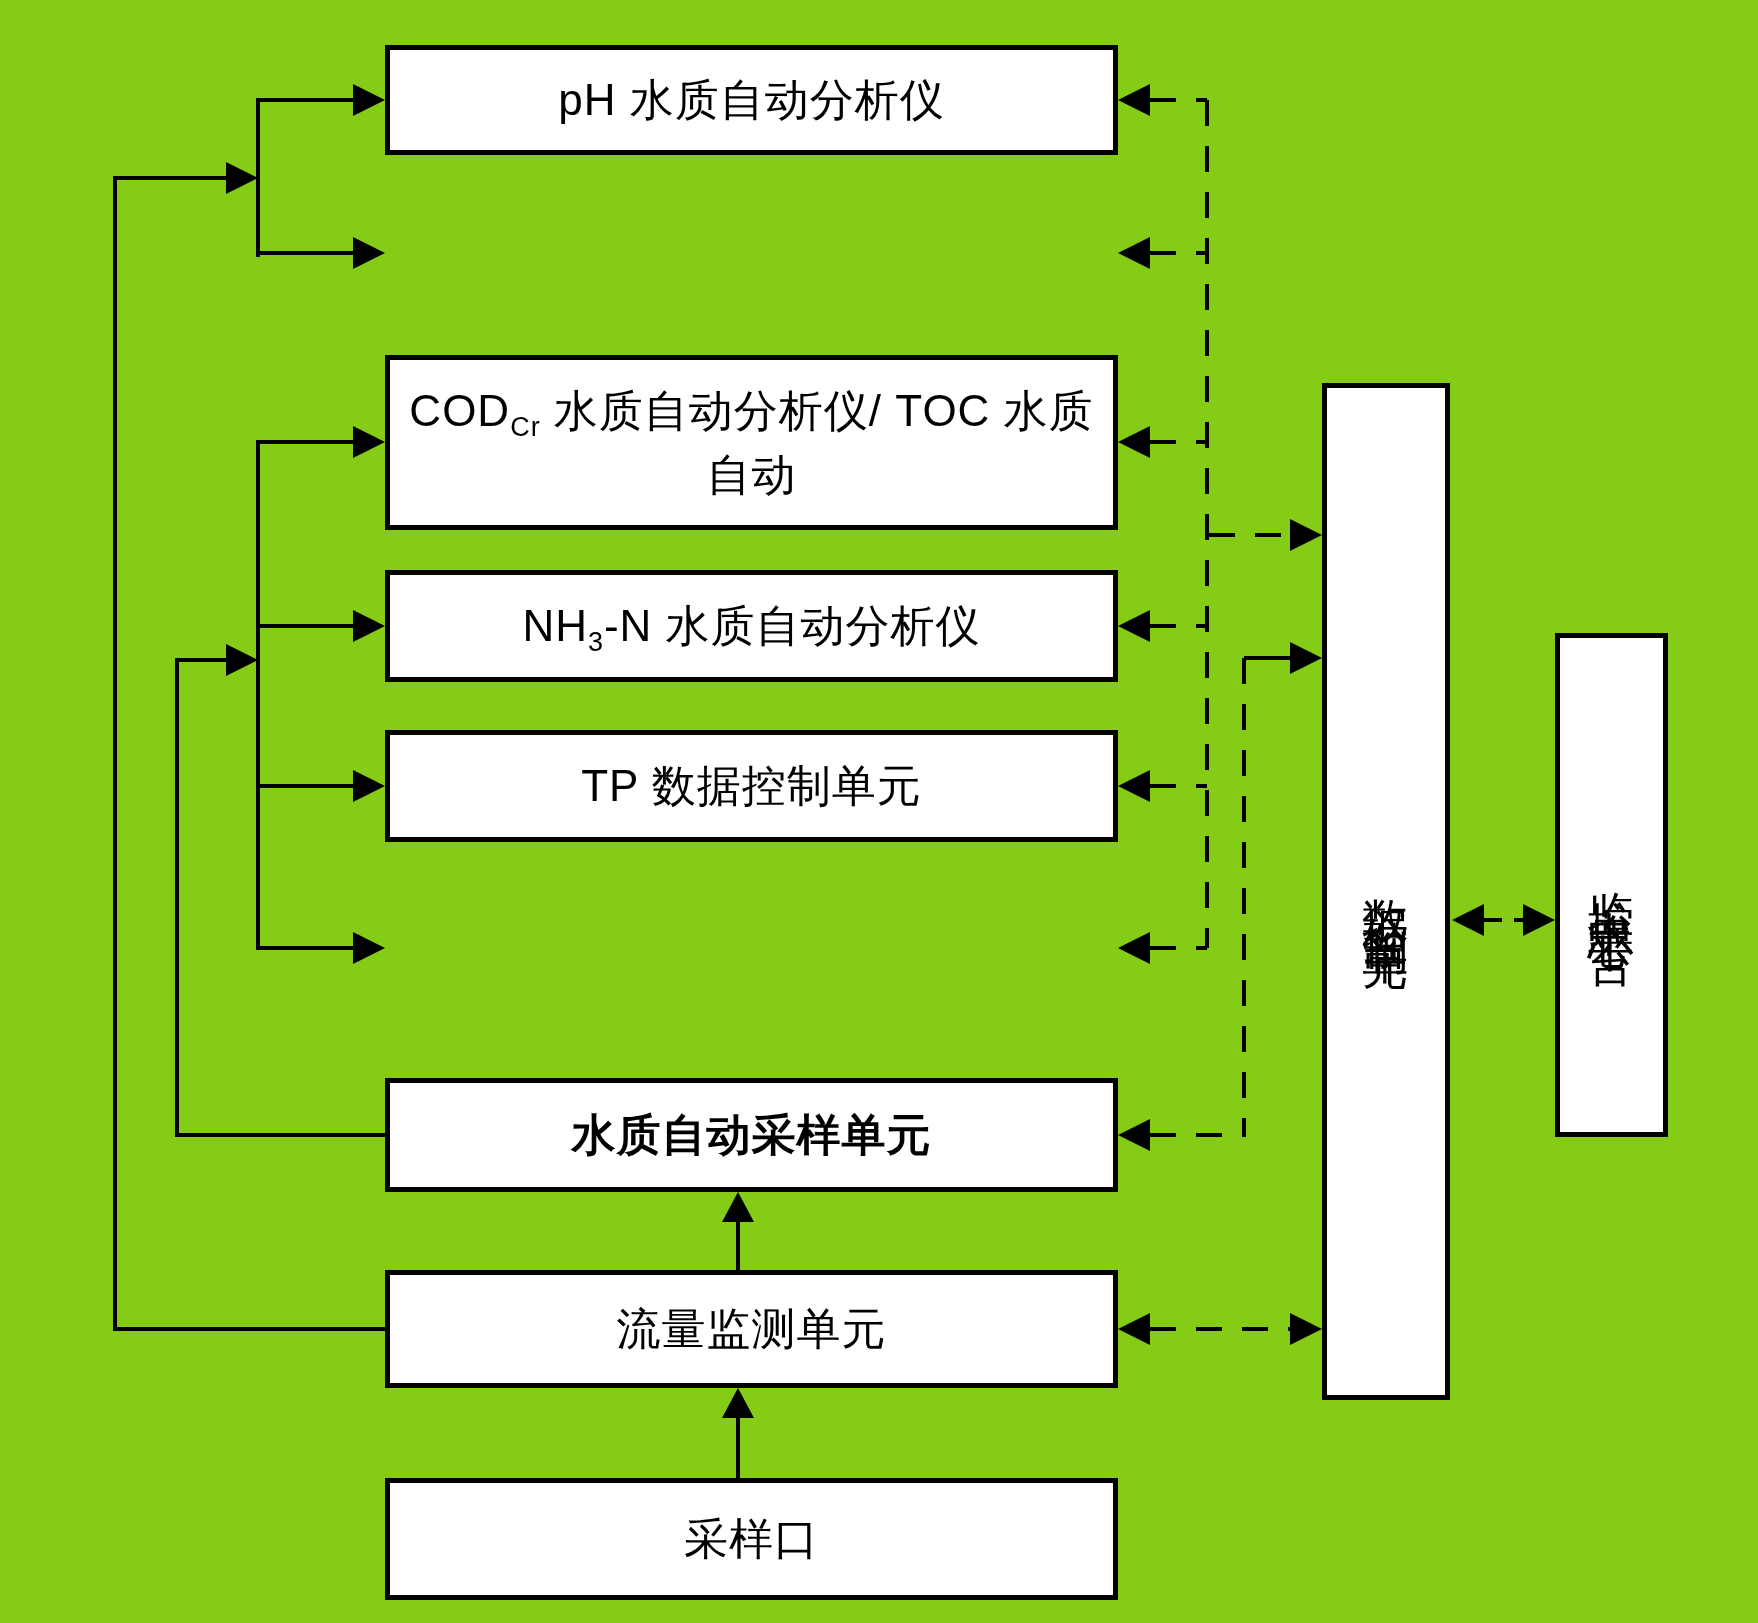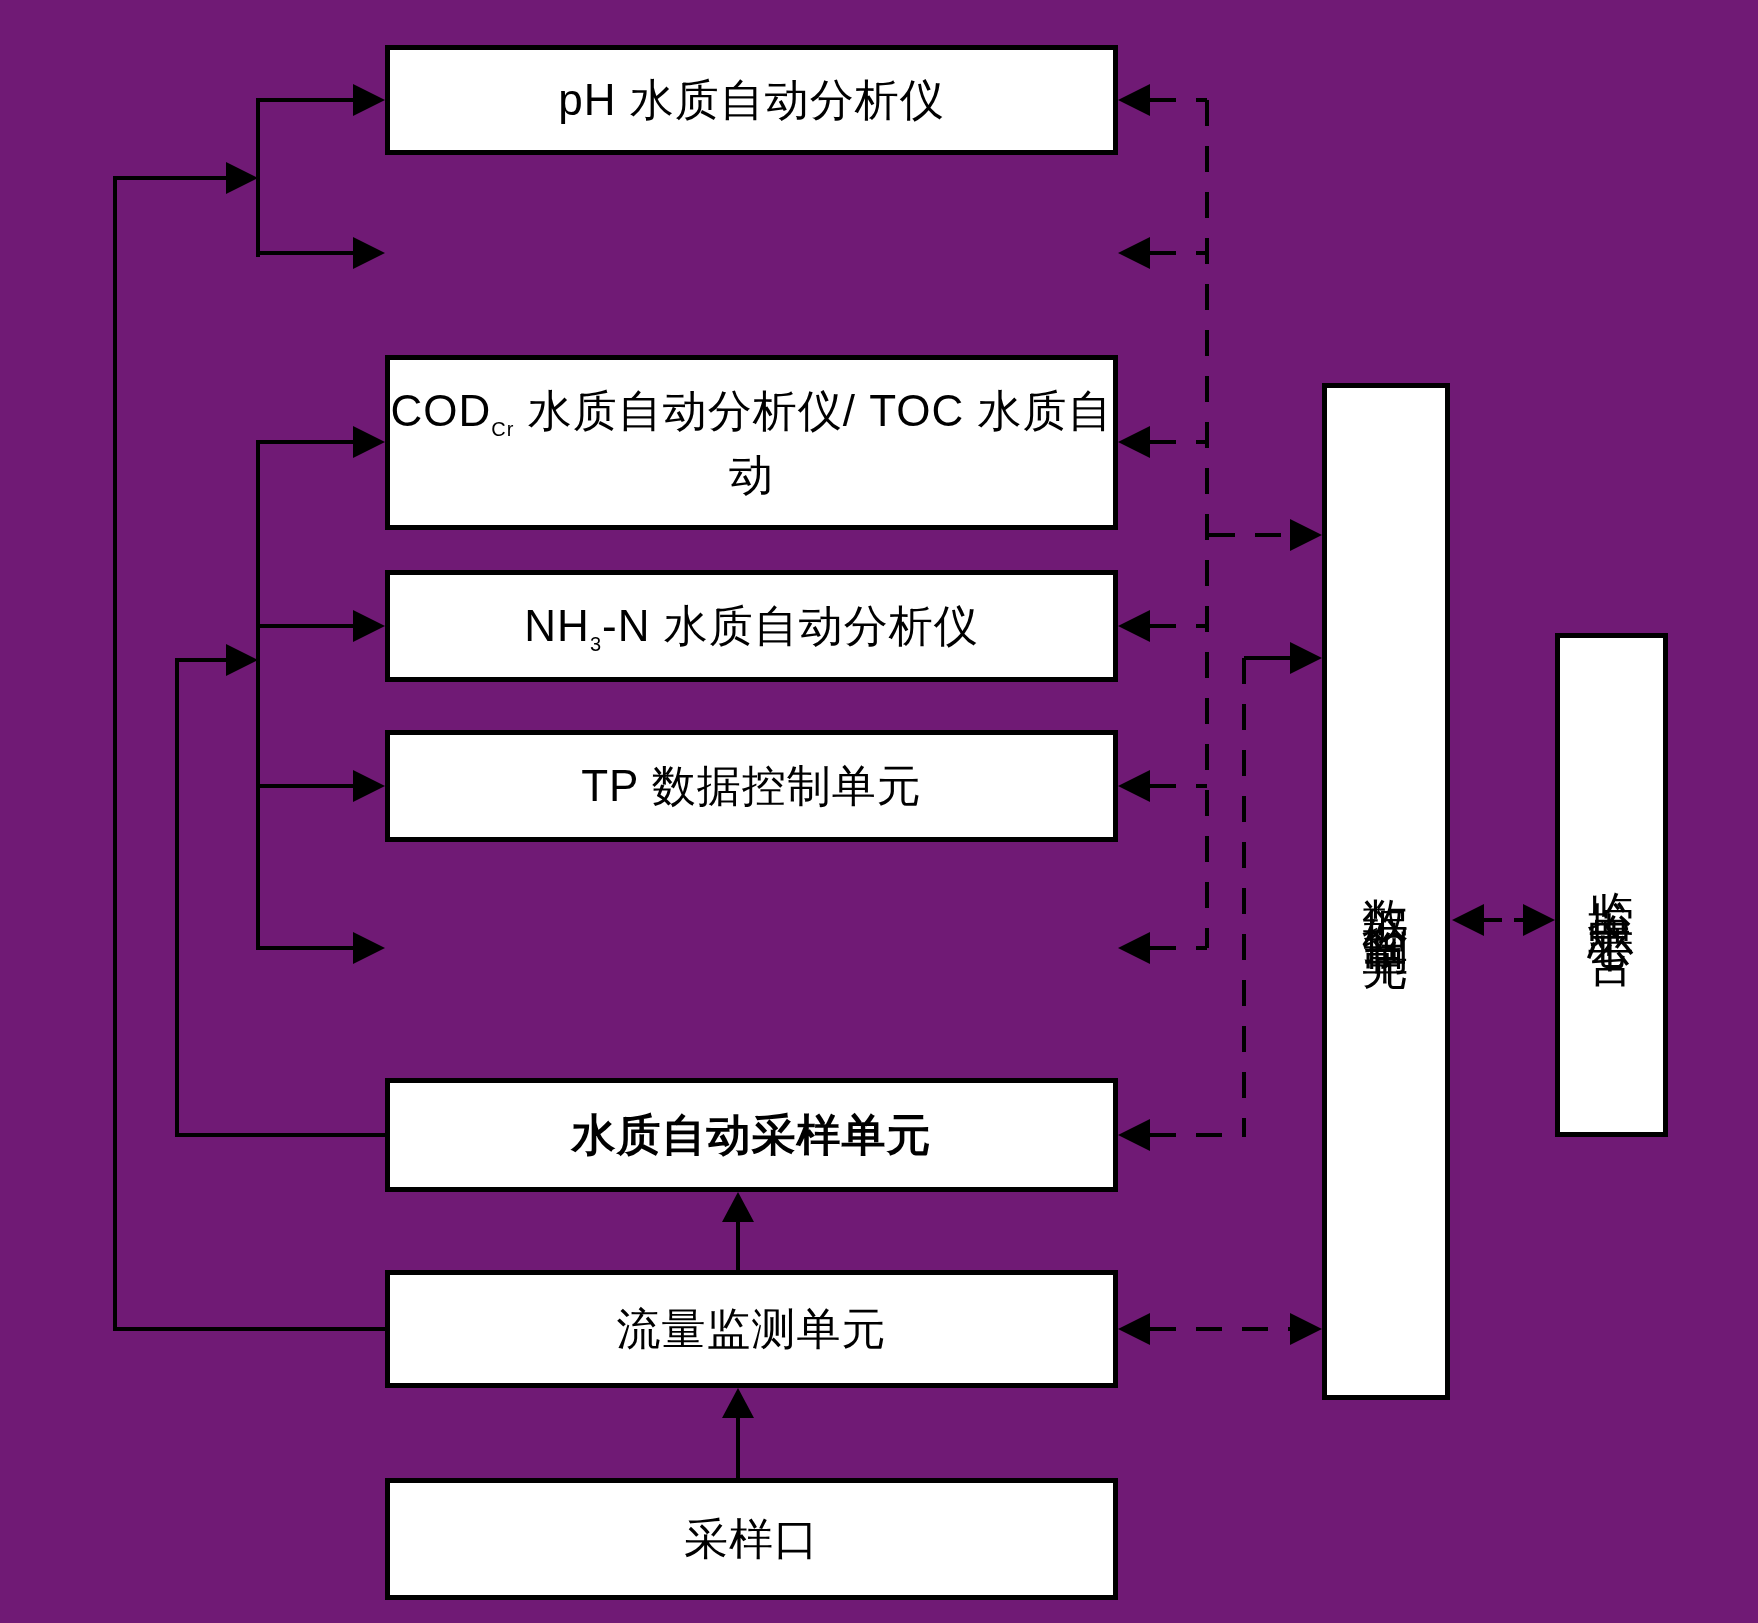--- a/index.html
+++ b/index.html
@@ -4,21 +4,21 @@
 <style>
   html, body {
     margin: 0;
     padding: 0;
     background: #ffffff;
   }
   #canvas {
     position: relative;
     width: 1758px;
     height: 1623px;
-    background: #701a75;
+    background: #84cc16;
     font-family: "Liberation Sans", "DejaVu Sans", sans-serif;
     color: #000;
     overflow: hidden;
   }
   .box {
     position: absolute;
     box-sizing: border-box;
     border: 5px solid #000;
     background: #fff;
     display: flex;
@@ -31,21 +31,21 @@
   }
   .box.vtext {
     font-size: 46px;
   }
   .vlabel {
     writing-mode: vertical-rl;
     text-orientation: upright;
     letter-spacing: 10px;
   }
   .sub {
-    font-size: 20px;
+    font-size: 27px;
     vertical-align: -10px;
     line-height: 0;
   }
   
   .hl, .vl {
     position: absolute;
     background: #000;
   }
   .hl { height: 4px; }
   .vl { width: 4px; }

